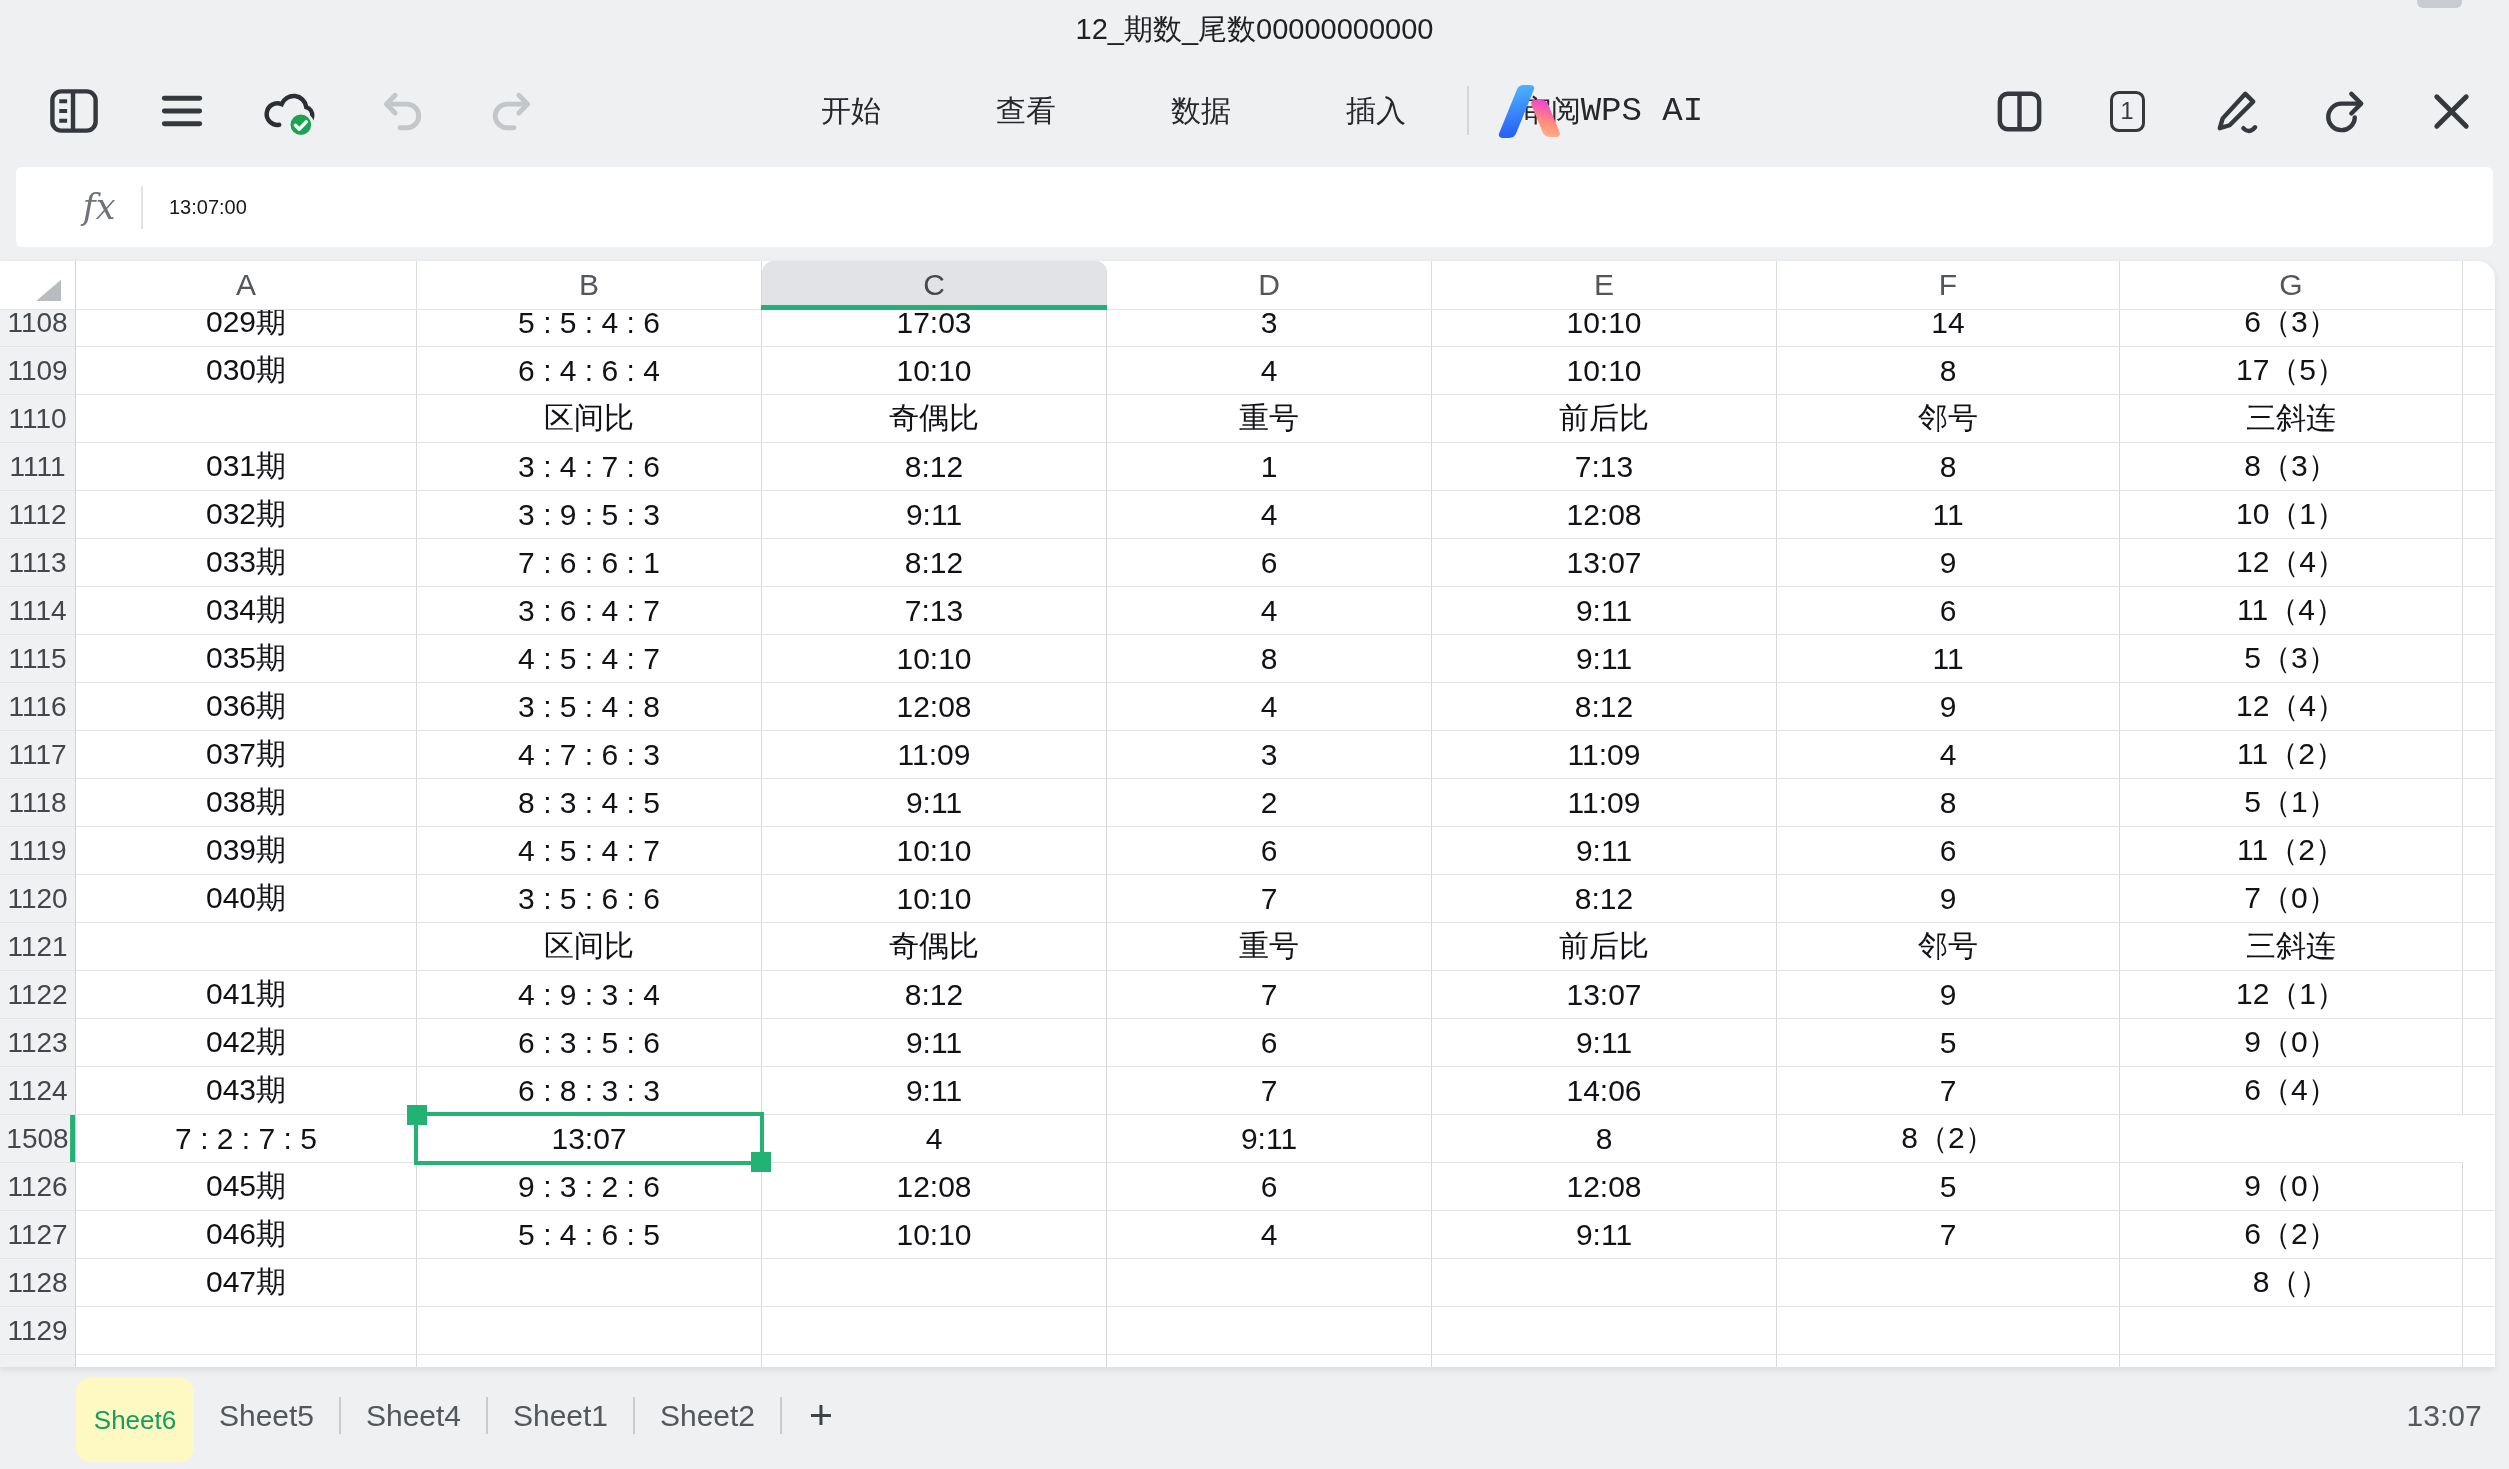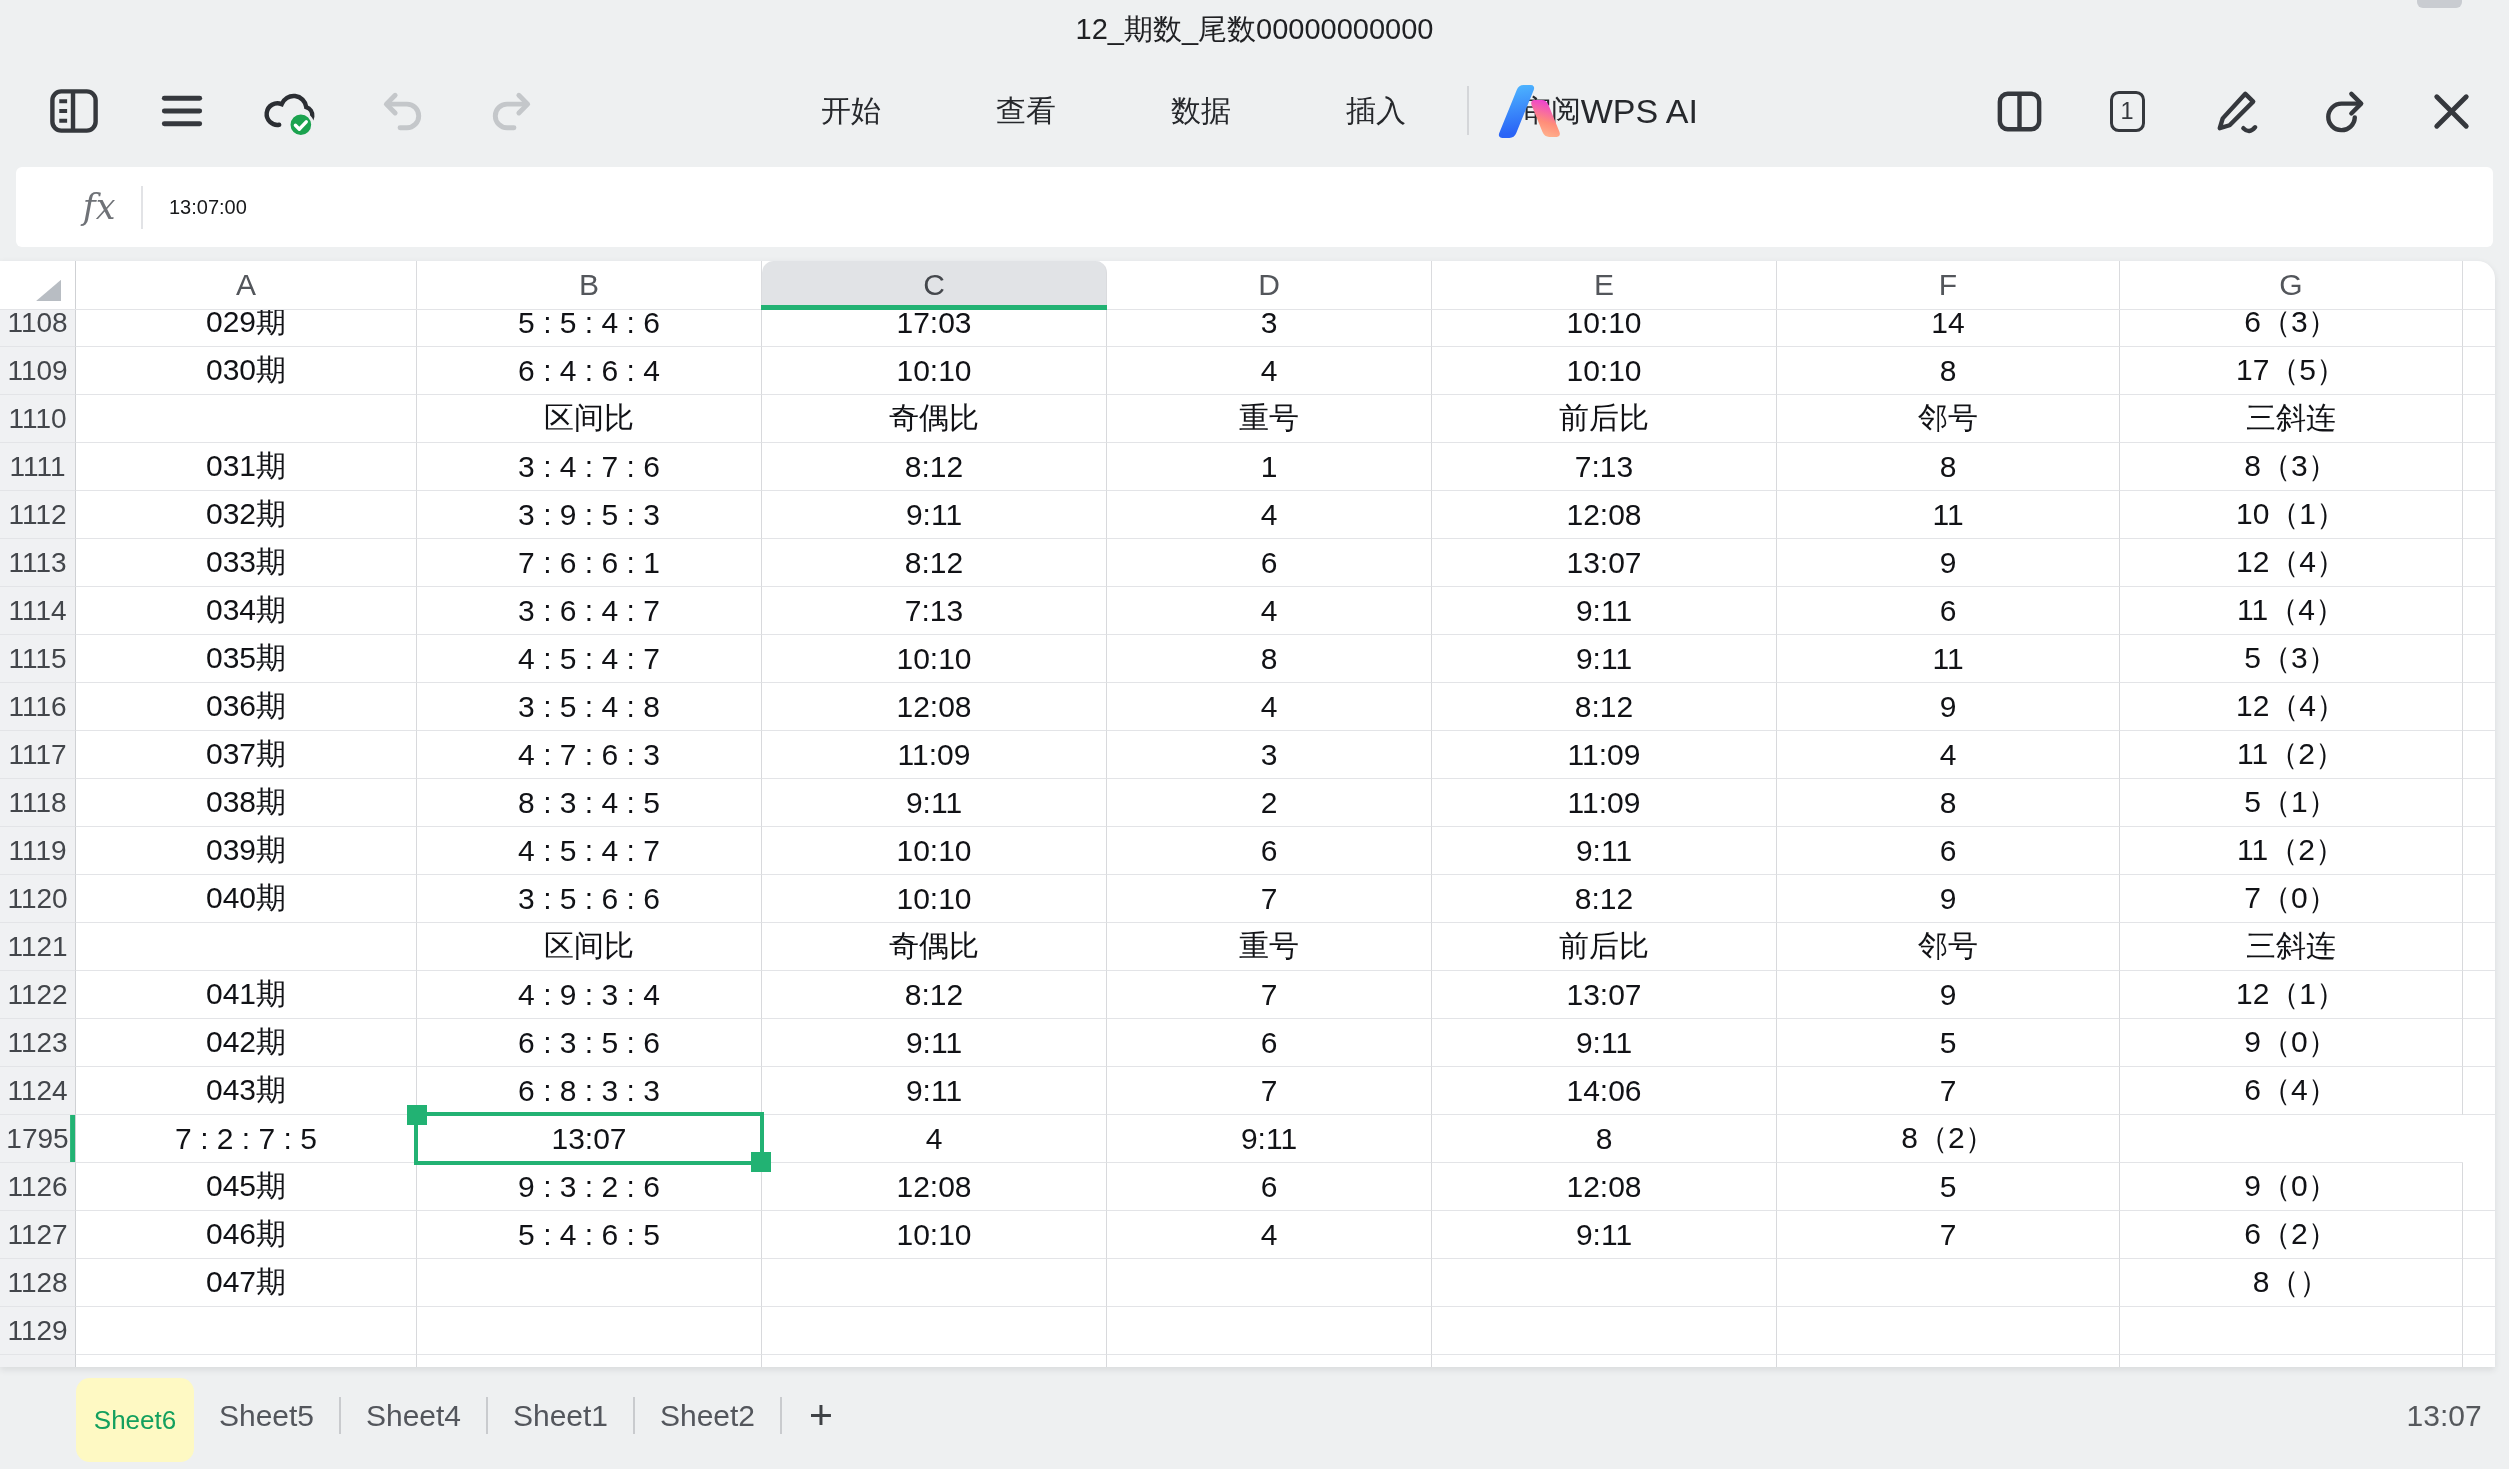--- a/index.html
+++ b/index.html
@@ -18,21 +18,21 @@
     display:flex;align-items:center;justify-content:center;}
   .menubar{position:absolute;left:821px;top:0;height:104px;display:flex;gap:115px;align-items:center;}
   .menu{font-size:30px;color:#26282c;cursor:default;}
   .vdiv{position:absolute;left:1467px;top:27.4px;width:2px;height:49px;background:#d4d6d9;}
   .wpsai{position:absolute;left:1502px;top:0;height:104px;display:flex;align-items:center;gap:15.7px;}
   .aimark{position:relative;width:63px;height:55px;}
   .leg-blue{position:absolute;left:5.9px;top:1px;width:16.7px;height:53px;transform:skewX(-22deg);
     background:linear-gradient(170deg,#4db4ff 0%,#2a64f6 90%);border-radius:4.9px;}
   .leg-pink{position:absolute;left:35px;top:16.7px;width:16.7px;height:37px;transform:skewX(22deg);
     background:linear-gradient(200deg,#ee3fd6 0%,#ff8d79 60%,#ffb38e 100%);border-radius:4.9px;}
-  .ailabel{font-size:34px;color:#26282c;}
+  .ailabel{font-size:34px;color:#26282c;font-family:Liberation Mono, monospace;}
   .rightbtns{position:absolute;right:27.4px;top:0;height:104px;display:flex;gap:47px;align-items:center;}
   .rbtn{width:61px;height:61px;display:flex;align-items:center;justify-content:center;}
   .pagebox{width:35px;height:41px;border:3.9px solid #35383d;border-radius:8.8px;display:flex;
     align-items:center;justify-content:center;font-size:23.5px;color:#35383d;}
 
   
   .formulabar{position:absolute;left:15.7px;right:15.7px;top:167px;height:80px;background:#fff;
     border-radius:6px;display:flex;align-items:center;}
   .fx{font-family:"DejaVu Serif","Liberation Serif",serif;font-style:italic;font-size:35px;
     color:#6f7277;margin-left:49px;width:69px;text-align:center;}
@@ -378,21 +378,21 @@
           <div class="cell">043期</div>
           <div class="cell">6 : 8 : 3 : 3</div>
           <div class="cell">9:11</div>
           <div class="cell">7</div>
           <div class="cell">14:06</div>
           <div class="cell">7</div>
           <div class="cell">6（4）</div>
           <div class="cell stub"></div>
         </div>
         <div class="grow">
-          <div class="cell rhw selrow">1795</div>
+          <div class="cell rhw selrow">1508</div>
           <div class="cell">7 : 2 : 7 : 5</div>
           <div class="cell">13:07<span class="selbox"></span><i class="hndl tl"></i><i class="hndl br"></i></div>
           <div class="cell">4</div>
           <div class="cell">9:11</div>
           <div class="cell">8</div>
           <div class="cell">8（2）</div>
           <div class="cell stub"></div>
         </div>
         <div class="grow">
           <div class="cell rhw">1126</div>

